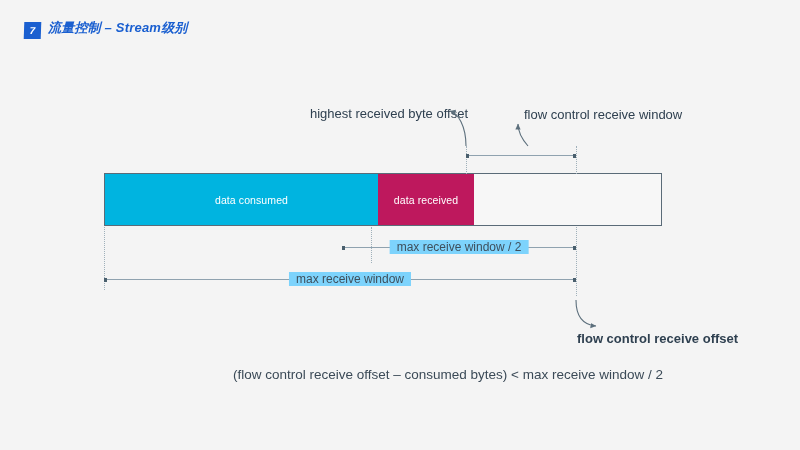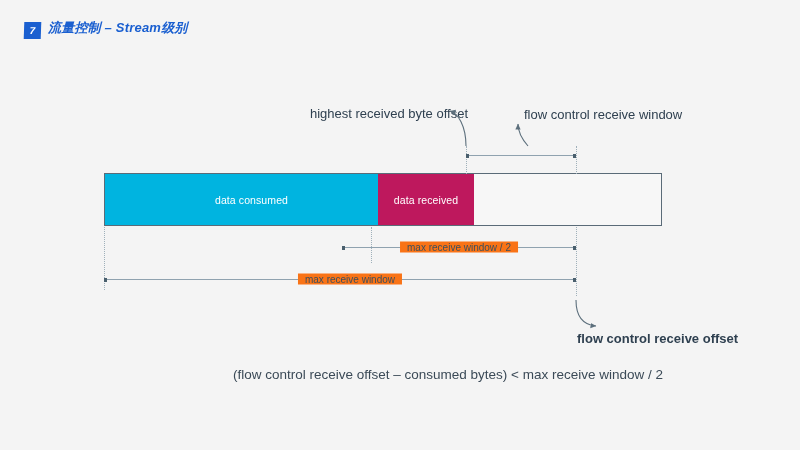--- a/index.html
+++ b/index.html
@@ -105,23 +105,23 @@
     top: -1.5px;
     width: 3px;
     height: 4px;
     background: #4a5f6d;
   }
   .measure::before { left: 0; }
   .measure::after  { right: 0; }
 
   .mlabel {
     position: absolute;
-    background: #f97316;
+    background: #7dd3fc;
     padding: 0 7px;
-    font-size: 10px;
+    font-size: 12px;
     color: #3e4f5c;
     white-space: nowrap;
     transform: translate(-50%, -50%);
   }
 
   
   .anno {
     position: absolute;
     font-size: 13px;
     color: #2f4050;

